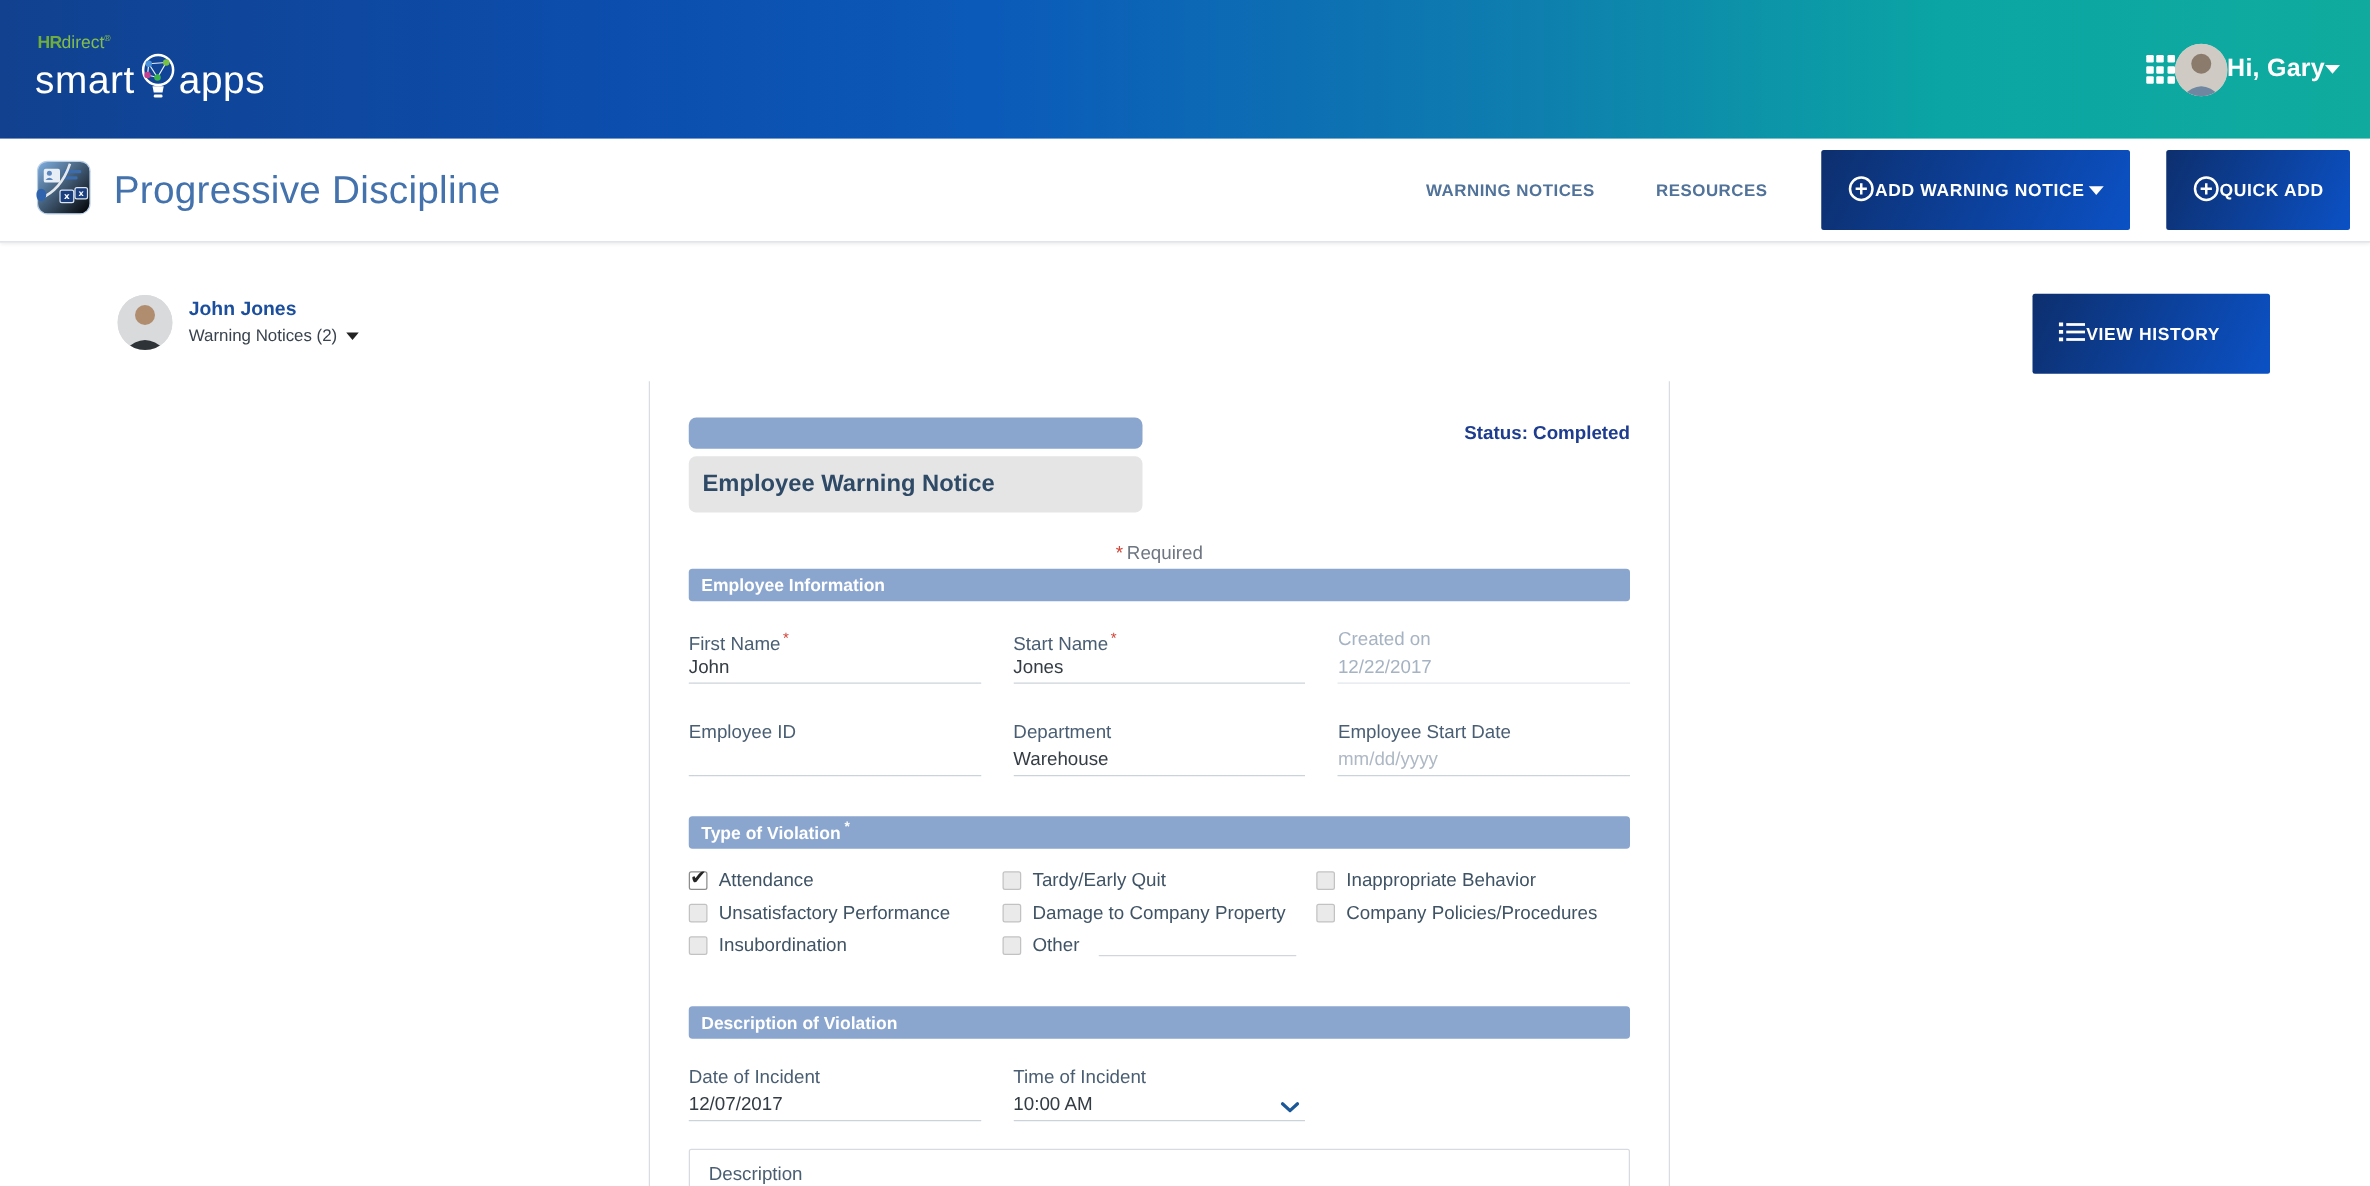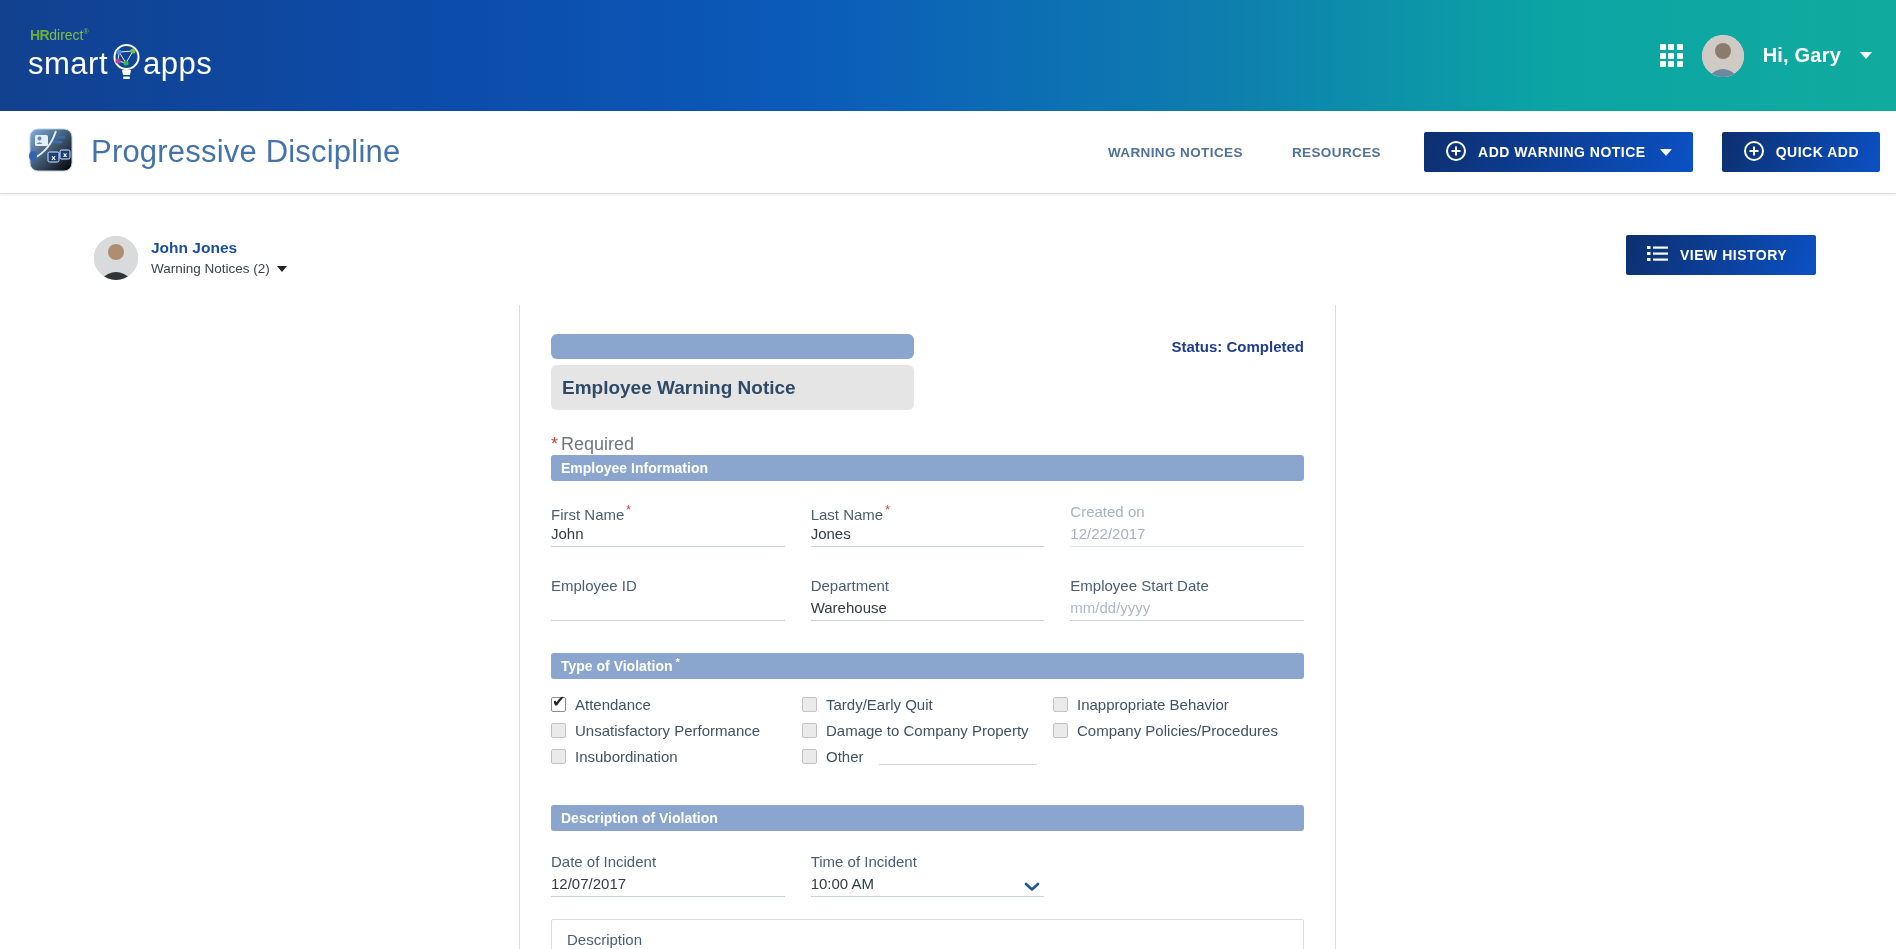--- a/index.html
+++ b/index.html
@@ -10,39 +10,39 @@
   .topbar { position:relative; height:111px;
     background:linear-gradient(90deg,#11418f 0%,#0c4dac 25%,#0b5ab9 42%,#0e7fae 65%,#0ba5a4 82%,#10ab9e 100%); }
   .brand { position:absolute; left:28px; top:25px; color:#fff; }
   .brand-top { font-size:14px; line-height:14px; margin-left:2px; }
   .brand-hr { color:#6fae3d; font-weight:800; letter-spacing:-0.5px; }
   .brand-direct { color:#83bd4c; font-weight:400; }
   .brand-reg { color:#83bd4c; font-size:7px; vertical-align:super; }
   .brand-main { display:flex; align-items:center; }
   .brand-word { color:#fff; font-size:31px; font-weight:300; letter-spacing:0.5px; line-height:30px; }
   .bulb { margin:0 1px -2px 3px; }
-  .topbar-right { position:absolute; right:24px; top:0; height:100%; display:flex; align-items:center; gap:19px; }
+  .topbar-right { position:absolute; right:24px; top:0; height:100%; display:flex; align-items:center; }
   .grid-icon { width:23px; height:23px; display:grid; grid-template-columns:repeat(3,6px); grid-template-rows:repeat(3,6px); gap:2.5px; cursor:pointer; }
   .grid-icon span { background:#fff; border-radius:1px; }
   .avatar { border-radius:50%; overflow:hidden; background:#d6d9da; flex:none; }
   .avatar.big { width:42px; height:42px; }
   .greeting { color:#fff; font-size:20px; font-weight:700; letter-spacing:0.2px; }
   .caret-down-white { width:0; height:0; border-left:6px solid transparent; border-right:6px solid transparent; border-top:7px solid #fff; }
 
   
   .appbar { position:relative; height:83px; background:#fff; border-bottom:1px solid #d8dce1;
     box-shadow:0 1px 3px rgba(0,0,0,.08); display:flex; align-items:center; padding-left:29px; }
   .app-title { margin-left:18px; font-size:31px; font-weight:300; color:#4372ad; letter-spacing:0.2px; }
   .appbar-right { margin-left:auto; display:flex; align-items:center;justify-content:flex-end; }
   .nav-link { font-size:13.5px; font-weight:700; color:#517299; letter-spacing:0.4px; cursor:pointer; }
   .nav-link.first { margin-right:49px; }
   .nav-link.second { margin-right:43px; }
-  .btn { height:40px; background:linear-gradient(115deg,#0d2f6e 0%,#0b51c5 100%);
+  .btn { height:64px; background:linear-gradient(115deg,#0d2f6e 0%,#0b51c5 100%);
     color:#fff; font-weight:700; font-size:14px; letter-spacing:0.5px;
-    display:flex; align-items:center; gap:11px; padding:0 21px; cursor:pointer; border-radius:2px; }
+    display:flex; align-items:center; padding:0 21px; cursor:pointer; border-radius:2px; }
   .btn.add-warning { margin-right:29px; }
   .btn.quick-add { margin-right:16px; }
   .btn-caret { width:0; height:0; border-left:6px solid transparent; border-right:6px solid transparent; border-top:7px solid #fff; margin-left:3px; }
 
   
   .content { position:relative; height:755px; }
 
   .employee-block { position:absolute; left:94px; top:42px; display:flex; gap:13px; }
   .avatar.emp { width:44px; height:44px; }
   .emp-name { font-size:15.5px; font-weight:700; color:#1b4f9d; margin-top:3px; cursor:pointer; }
@@ -55,21 +55,21 @@
     border-left:1px solid #d9dde2; border-right:1px solid #d9dde2; padding:29px 31px 0 31px; overflow:hidden; }
 
   .tab-row { display:flex; justify-content:space-between; align-items:flex-start; }
   .tab-bar { width:363px; height:25px; background:#8ba6ce; border-radius:6px; }
   .status { font-size:15px; font-weight:700; color:#1e3d8f; margin-top:4px; }
 
   .title-box { width:363px; height:45px; background:#e5e5e5; border-radius:6px; margin-top:6px;
     display:flex; align-items:center; padding-left:11px; }
   .form-title { font-size:19px; font-weight:700; color:#2e4a66; }
 
-  .required-row { text-align:left; margin-top:24px; font-size:18px; color:#6e7681; height:15px; }
+  .required-row { text-align:center; margin-top:24px; font-size:15px; color:#6e7681; height:15px; }
   .req-star { color:#cf4436; margin-right:3px; }
 
   .section-bar { margin-top:6px; height:26px; background:#8ba6ce; border-radius:3px;
     color:#fff; font-weight:700; font-size:14px; display:flex; align-items:center; padding-left:10px; }
   .section-star { color:#fff; font-size:11px; vertical-align:super; margin-left:3px; transform:translateY(-4px); }
 
   .fields-row { display:flex; margin-top:22px; }
   .fields-row.second { margin-top:30px; }
   .field { width:234px; margin-right:26px; }
   .field:last-child { margin-right:0; }
@@ -249,21 +249,21 @@
     <div class="section-bar">
       <span>Employee Information</span>
     </div>
 
     <div class="fields-row">
       <div class="field">
         <div class="field-label"><span>First Name</span><span class="fstar">*</span></div>
         <div class="field-value">John</div>
       </div>
       <div class="field">
-        <div class="field-label"><span>Last Name</span><span class="fstar">*</span></div>
+        <div class="field-label"><span>Start Name</span><span class="fstar">*</span></div>
         <div class="field-value">Jones</div>
       </div>
       <div class="field disabled">
         <div class="field-label"><span>Created on</span></div>
         <div class="field-value">12/22/2017</div>
       </div>
     </div>
 
     <div class="fields-row second">
       <div class="field">

